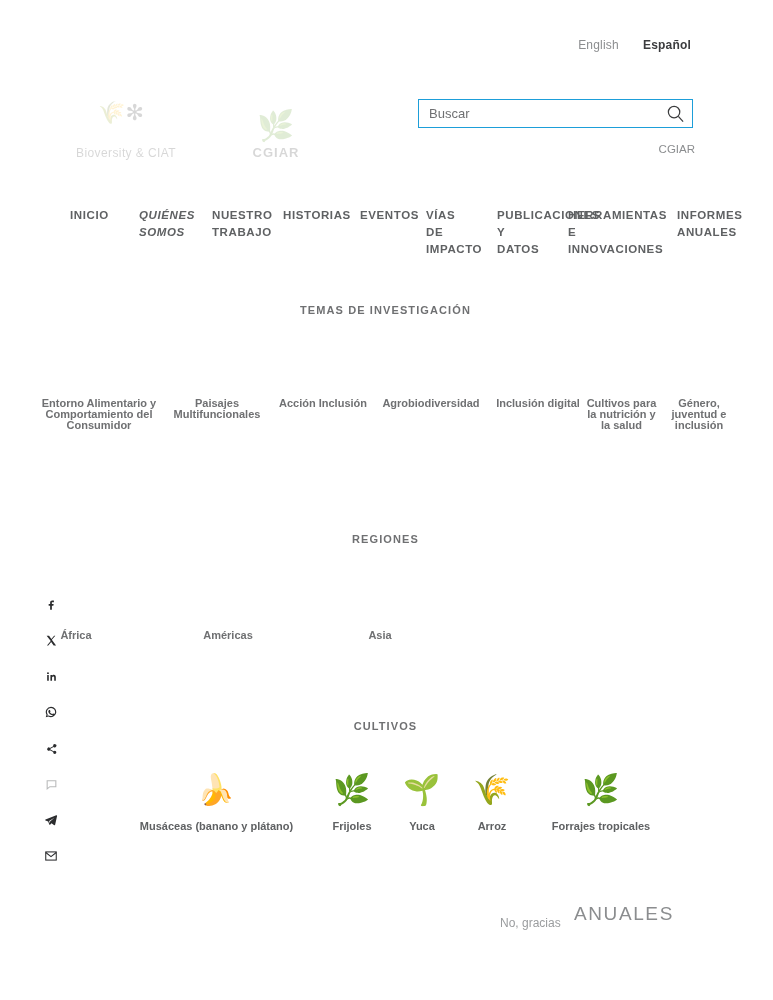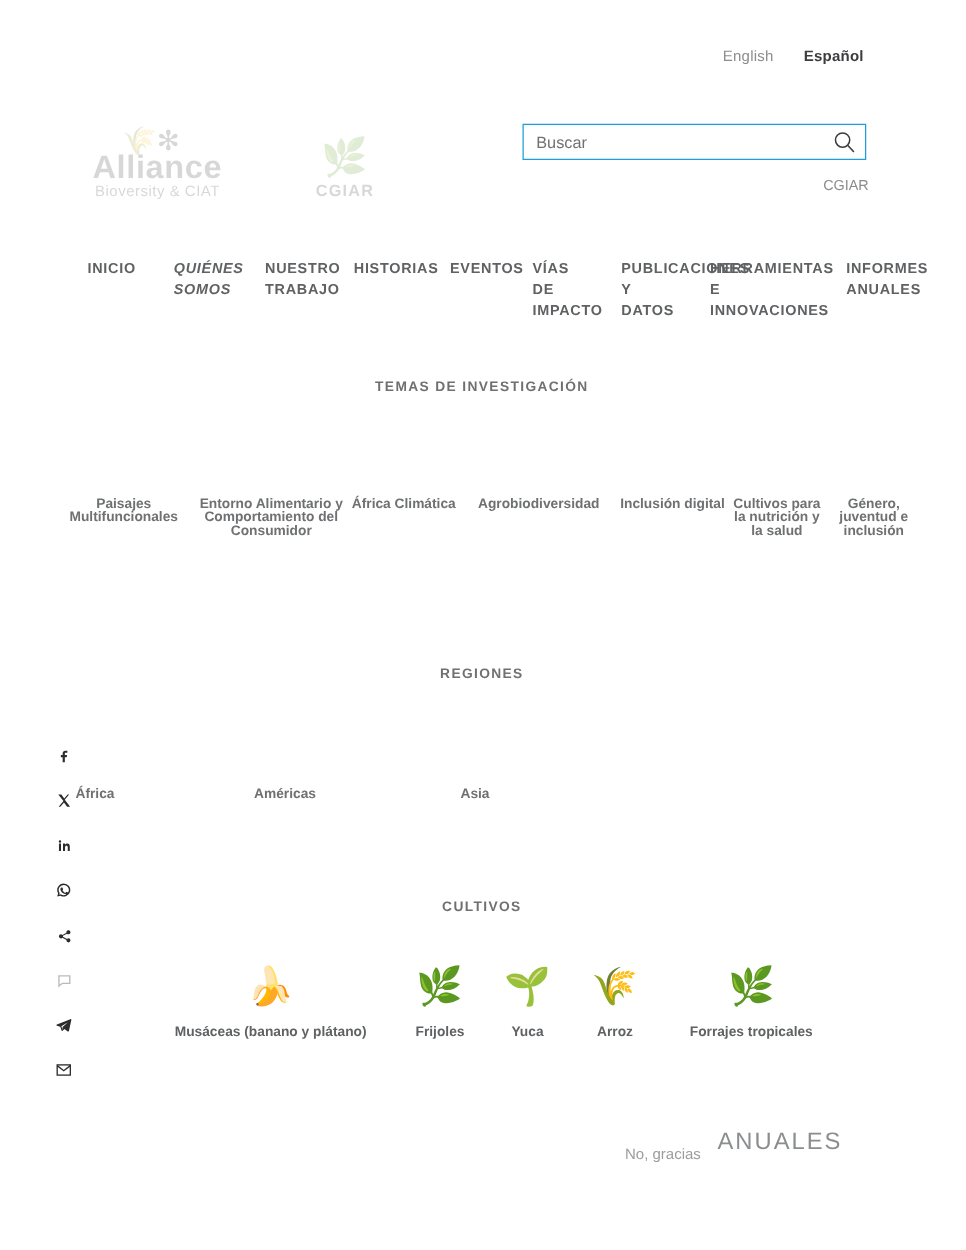--- a/index.html
+++ b/index.html
@@ -330,21 +330,20 @@
 <div class="page">
 
   <div class="lang-bar">
     <span class="lang-item">English</span>
     <span class="lang-item active">Español</span>
   </div>
 
   <div class="logos">
     <div class="logo-alliance">
       <span class="sprig">🌾✻</span>
-      <span class="brand">Alliance</span>
       <span class="sub">Bioversity &amp; CIAT</span>
     </div>
     <div class="logo-cgiar">
       <span class="mark">🌿</span>
       <span class="txt">CGIAR</span>
     </div>
   </div>
 
   <div class="search-box">
     <input class="search-input" type="text" placeholder="Buscar" style="">
@@ -370,23 +369,23 @@
     <div class="nav-item nav-w5">EVENTOS</div>
     <div class="nav-item nav-w6">VÍAS DE IMPACTO</div>
     <div class="nav-item nav-w7">PUBLICACIONES Y DATOS</div>
     <div class="nav-item nav-w9">HERRAMIENTAS E INNOVACIONES</div>
     <div class="nav-item nav-w10">INFORMES ANUALES</div>
   </nav>
 
   <div class="section-title sec-temas">TEMAS DE INVESTIGACIÓN</div>
 
   <div class="topics">
+    <div class="topic t-w1">Entorno Alimentario y Comportamiento del Consumidor</div>
     <div class="topic t-w2">Paisajes Multifuncionales</div>
-    <div class="topic t-w1">Entorno Alimentario y Comportamiento del Consumidor</div>
-    <div class="topic t-w3">África Climática</div>
+    <div class="topic t-w3">Acción Inclusión</div>
     <div class="topic t-w4">Agrobiodiversidad</div>
     <div class="topic t-w5">Inclusión digital</div>
     <div class="topic t-w6">Cultivos para la nutrición y la salud</div>
     <div class="topic t-w7">Género, juventud e inclusión</div>
   </div>
 
   <div class="section-title sec-regiones">REGIONES</div>
 
   <div class="regions">
     <div class="region">África</div>

